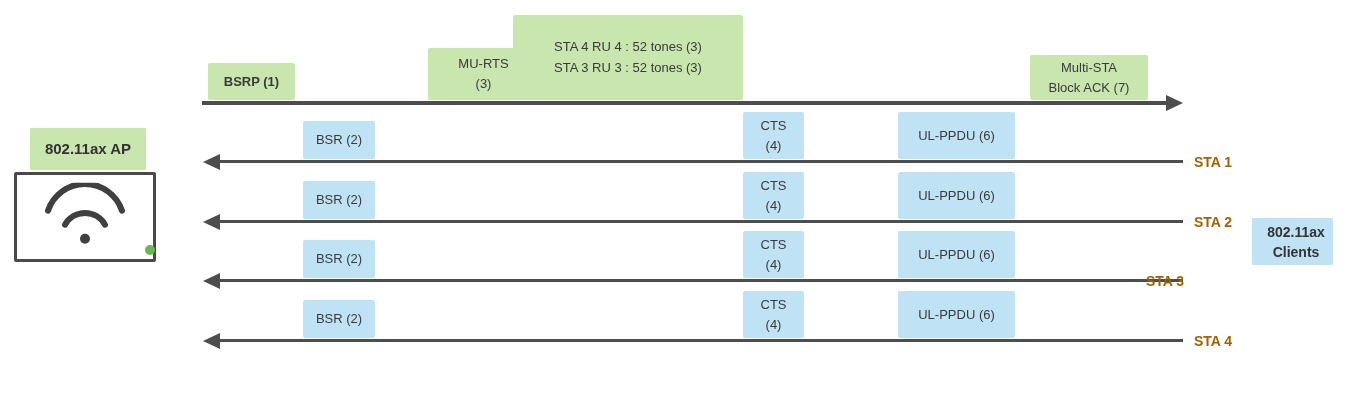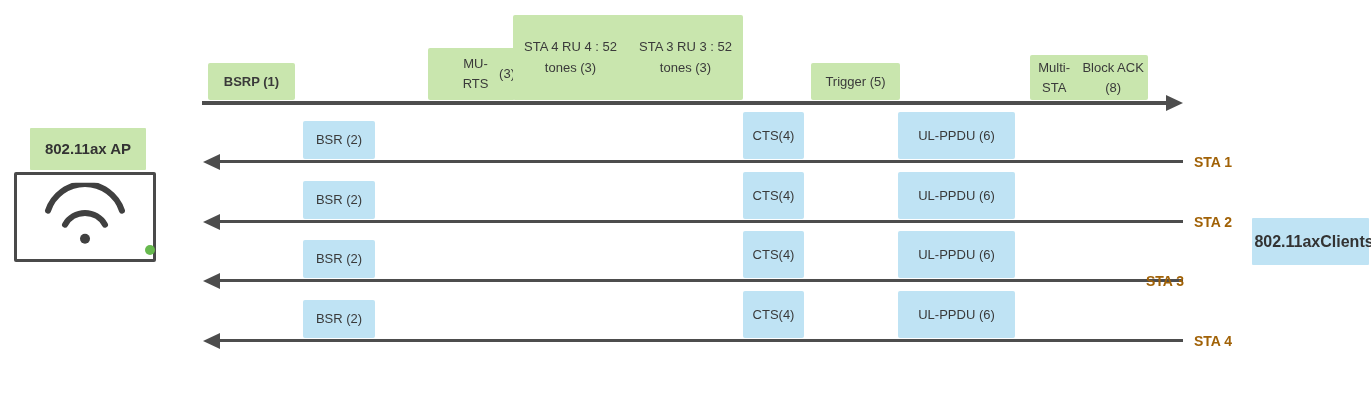--- a/index.html
+++ b/index.html
@@ -17,21 +17,21 @@
     font-size:13px;
     line-height:20px;
     color:#3a3a3a;
     box-sizing:border-box;
   }
   .green{background:#c9e6ae;border-radius:2px;}
   .blue{background:#bfe3f4;border-radius:2px;}
   .round{border-radius:1px;}
   .bold{font-weight:bold;color:#333333;}
   .single{display:flex;align-items:center;justify-content:center;}
-  .multi{display:flex;flex-direction:row;align-items:center;justify-content:center;}
+  .multi{display:flex;flex-direction:column;align-items:center;justify-content:center;}
   .hline{position:absolute;background:#4d4d4d;}
   .arrow-right{
     position:absolute;width:0;height:0;
     border-top:8px solid transparent;
     border-bottom:8px solid transparent;
     border-left:17px solid #4d4d4d;
   }
   .arrow-left{
     position:absolute;width:0;height:0;
     border-top:8px solid transparent;
@@ -82,27 +82,24 @@
   <div class="box green multi" style="left:428px;top:48px;width:87px;height:52px;padding-left:24px;">
     <span>MU-RTS</span>
     <span>(3)</span>
   </div>
 
   <div class="box green multi" style="left:513px;top:15px;width:230px;height:85px;line-height:20.5px;">
     <span>STA 4 RU 4 : 52 tones (3)</span>
     <span>STA 3 RU 3 : 52 tones (3)</span>
   </div>
 
-  <div class="box green single" style="left:811px;top:63px;width:89px;height:37px;">
-    <span>Trigger (5)</span>
-  </div>
 
   <div class="box green multi" style="left:1030px;top:55px;width:118px;height:45px;">
     <span>Multi-STA</span>
-    <span>Block ACK (8)</span>
+    <span>Block ACK (7)</span>
   </div>
 
   <div class="hline" style="left:216px;top:160px;width:967px;height:3px;"></div>
   <div class="arrow-left" style="left:203px;top:154px;"></div>
   <div class="box blue single" style="left:303px;top:121px;width:72px;height:38px;">
     <span>BSR (2)</span>
   </div>
   <div class="box blue multi" style="left:743px;top:112px;width:61px;height:47px;">
     <span>CTS</span>
     <span>(4)</span>
@@ -147,18 +144,18 @@
   </div>
   <div class="box blue multi" style="left:743px;top:291px;width:61px;height:47px;">
     <span>CTS</span>
     <span>(4)</span>
   </div>
   <div class="box blue single" style="left:898px;top:291px;width:117px;height:47px;">
     <span>UL-PPDU (6)</span>
   </div>
   <div class="sta-label" style="left:1194px;top:331px;">STA 4</div>
 
-  <div class="box blue round multi bold" style="left:1252px;top:218px;width:117px;height:47px;font-size:16px;padding-left:7px;">
+  <div class="box blue round multi bold" style="left:1252px;top:218px;width:81px;height:47px;font-size:14px;padding-left:7px;">
     <span>802.11ax</span>
     <span>Clients</span>
   </div>
 
 </div>
 
 </body></html>

